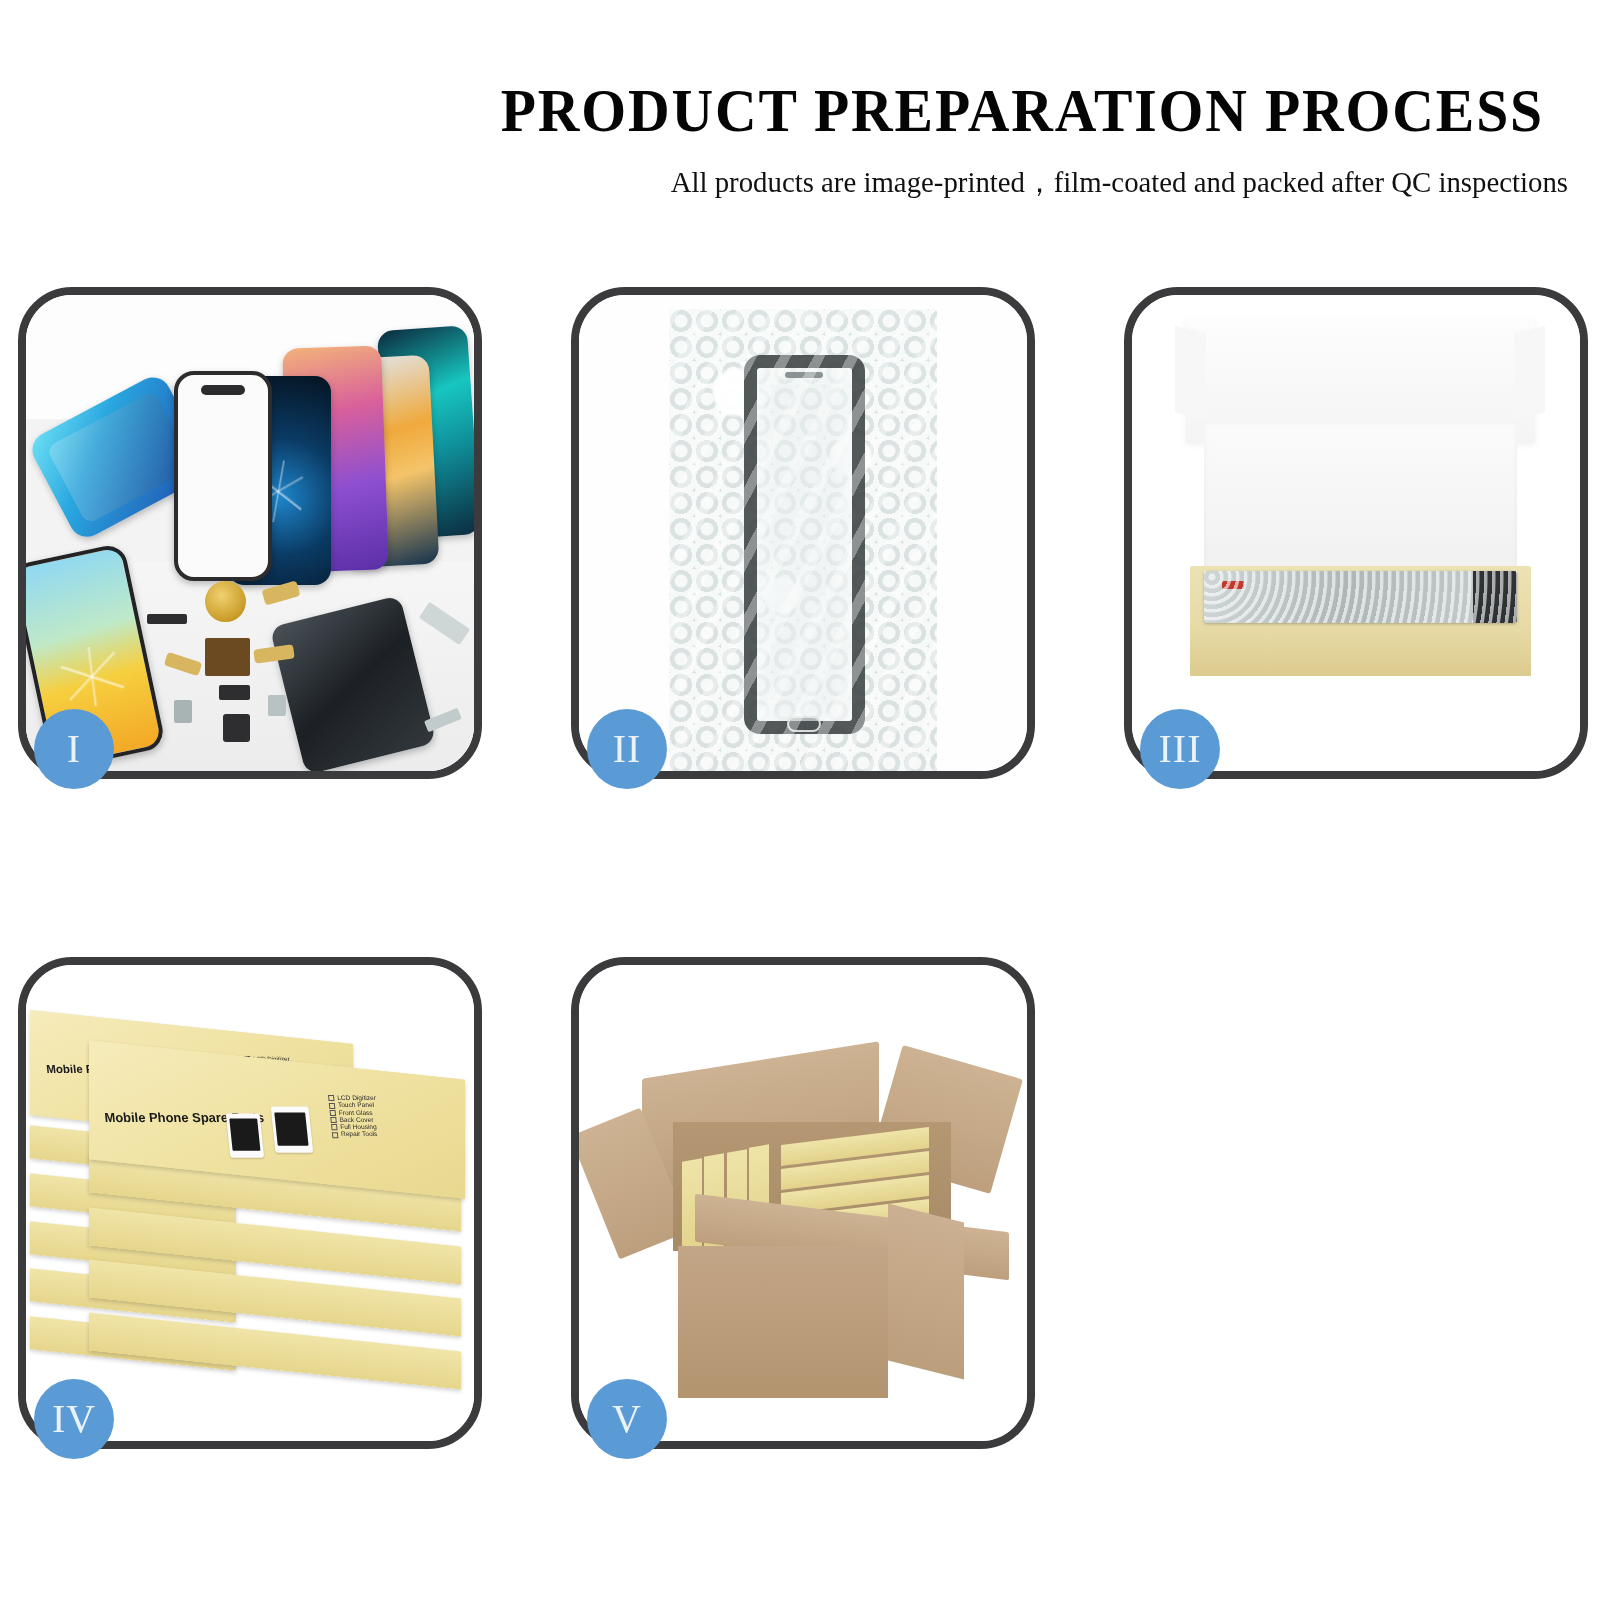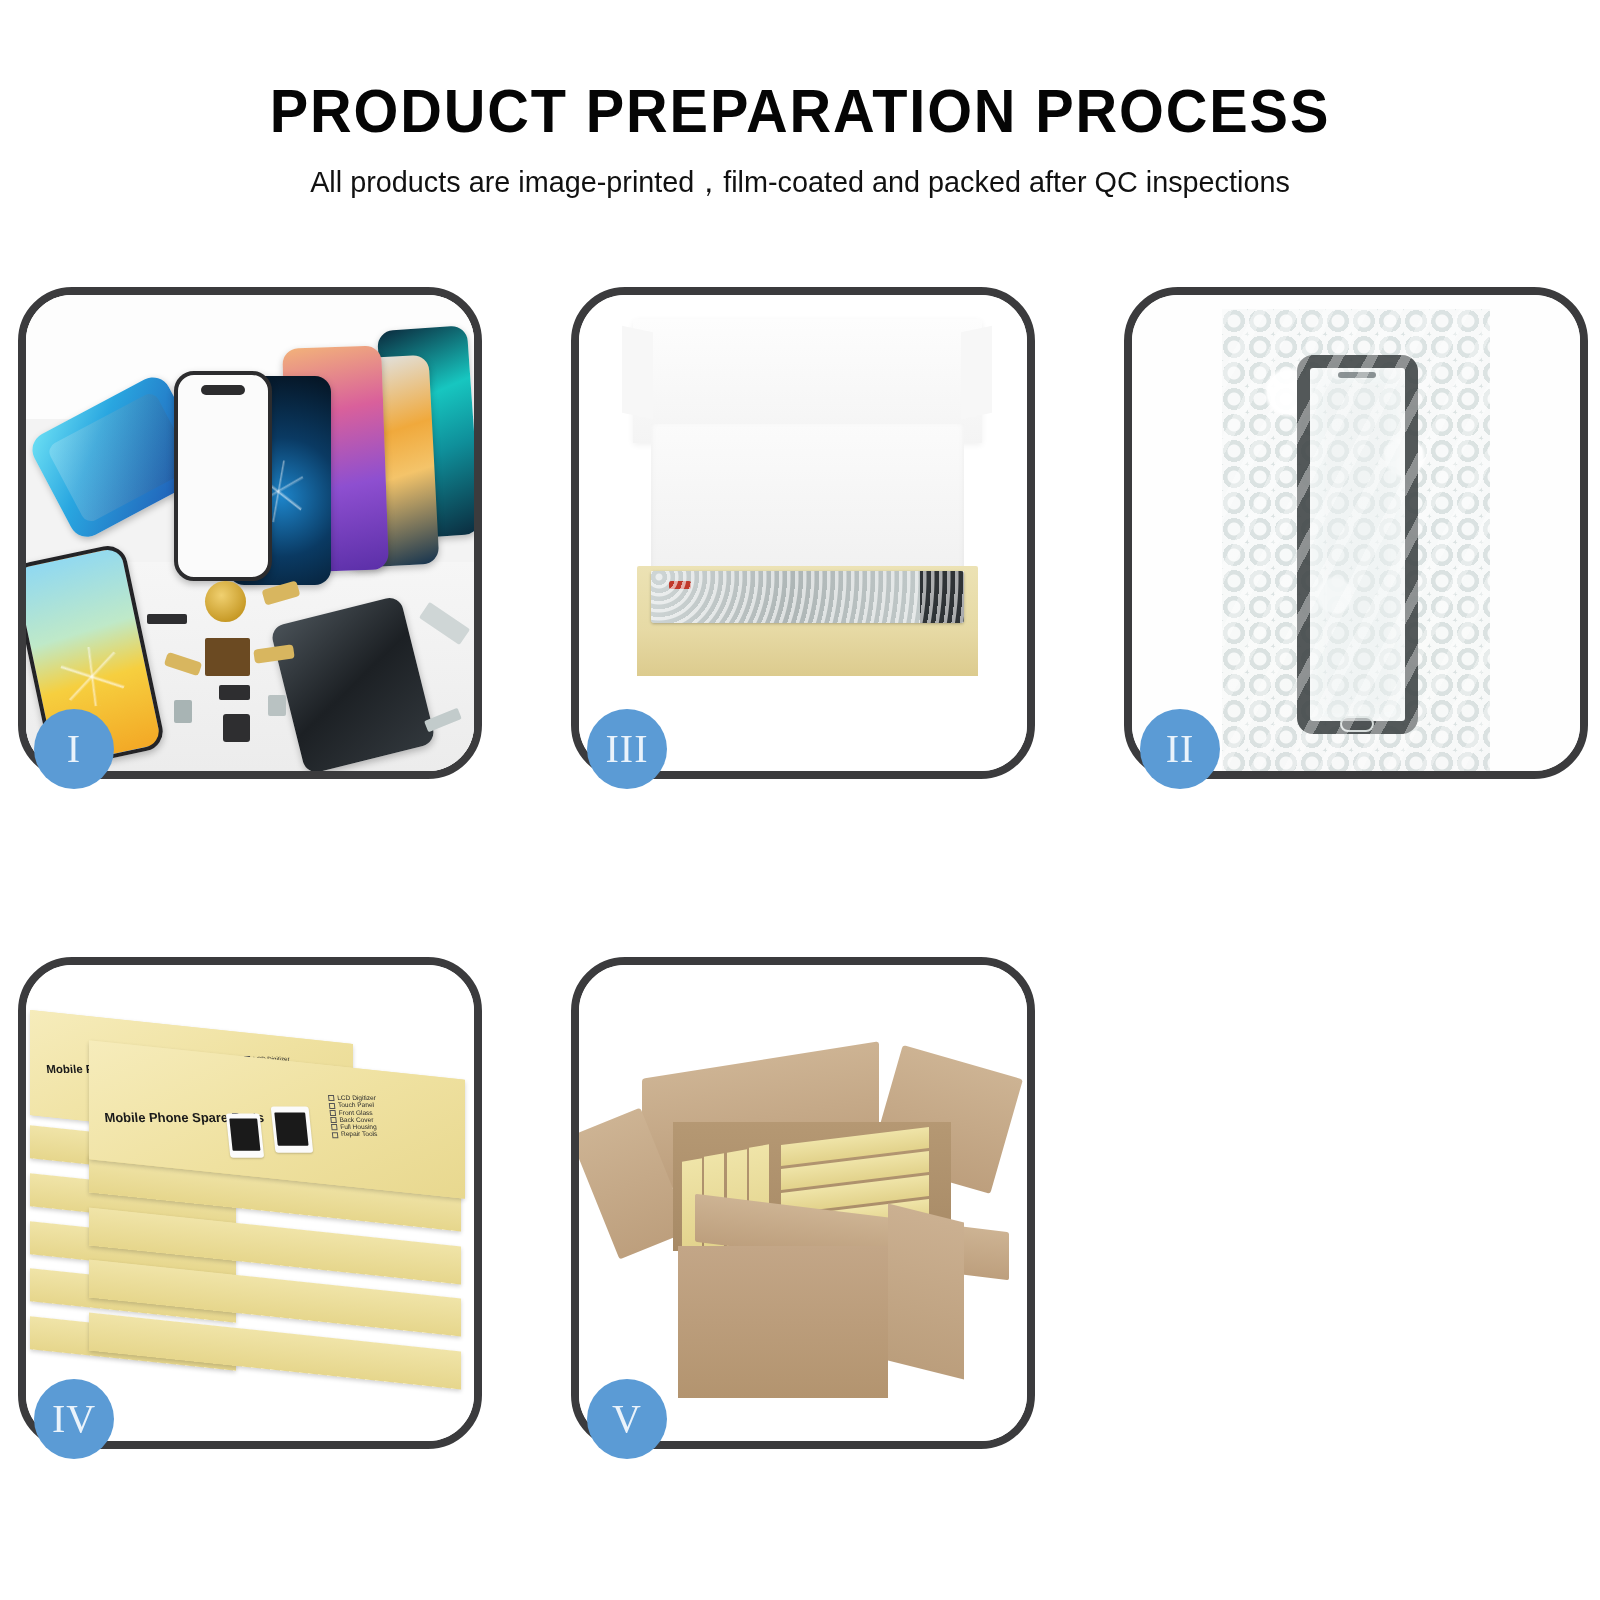--- a/index.html
+++ b/index.html
@@ -18,21 +18,22 @@
     height: 1600px;
     background: #ffffff;
   }
 
   
   .header {
     position: absolute;
     top: 78px;
     left: 0;
     width: 1600px;
-    text-align: center;
+    text-align: right;
+    font-family: Liberation Serif, serif;
   }
   .title {
     font-size: 62px;
     font-weight: 700;
     letter-spacing: 2px;
     color: #050505;
     line-height: 1.05;
     white-space: nowrap;
     transform: scaleX(0.93);
   }
@@ -348,45 +349,45 @@
         <div class="part dark" style="left:43%;top:82%;width:7%;height:3%;"></div>
         <div class="part" style="left:33%;top:85%;width:4%;height:5%;background:#a8b4b4;"></div>
         <div class="part dark" style="left:44%;top:88%;width:6%;height:6%;border-radius:3px;"></div>
         <div class="part" style="left:54%;top:84%;width:4%;height:4.5%;background:#b9c2c2;"></div>
         <div class="part" style="left:88%;top:67%;width:11%;height:4%;background:#cfd6d6;transform:rotate(34deg);"></div>
         <div class="part" style="left:89%;top:88%;width:8%;height:2.6%;background:#c2cbcb;transform:rotate(-22deg);"></div>
       </div>
       <div class="badge">I</div>
     </div>
 
+    <div class="panel p2">
+      <div class="panel-inner">
+        <div class="bw-bg">
+          <div class="bw-frame">
+            <div class="bw-earpiece"></div>
+            <div class="bw-home"></div>
+          </div>
+          <div class="bw-sheen"></div>
+        </div>
+      </div>
+      <div class="badge">II</div>
+    </div>
+
     <div class="panel p3">
       <div class="panel-inner">
         <div class="b3-lid"></div>
         <div class="b3-back"></div>
         <div class="b3-tray"></div>
         <div class="b3-screen">
           <div class="b3-red"></div>
           <div class="b3-screen-dark"></div>
         </div>
         <div class="b3-tray-front"></div>
       </div>
       <div class="badge">III</div>
-    </div>
-
-    <div class="panel p2">
-      <div class="panel-inner">
-        <div class="bw-bg">
-          <div class="bw-frame">
-            <div class="bw-earpiece"></div>
-            <div class="bw-home"></div>
-          </div>
-          <div class="bw-sheen"></div>
-        </div>
-      </div>
-      <div class="badge">II</div>
     </div>
 
     <div class="panel p4">
       <div class="panel-inner">
 
         <div class="ybox" style="left:1%;top:36%;width:46%;height:7%;transform:skewY(6deg);"></div>
         <div class="ybox" style="left:1%;top:46%;width:46%;height:7%;transform:skewY(6deg);"></div>
         <div class="ybox" style="left:1%;top:56%;width:46%;height:7%;transform:skewY(6deg);"></div>
         <div class="ybox" style="left:1%;top:66%;width:46%;height:7%;transform:skewY(6deg);"></div>
         <div class="ybox" style="left:1%;top:76%;width:46%;height:7%;transform:skewY(6deg);"></div>

